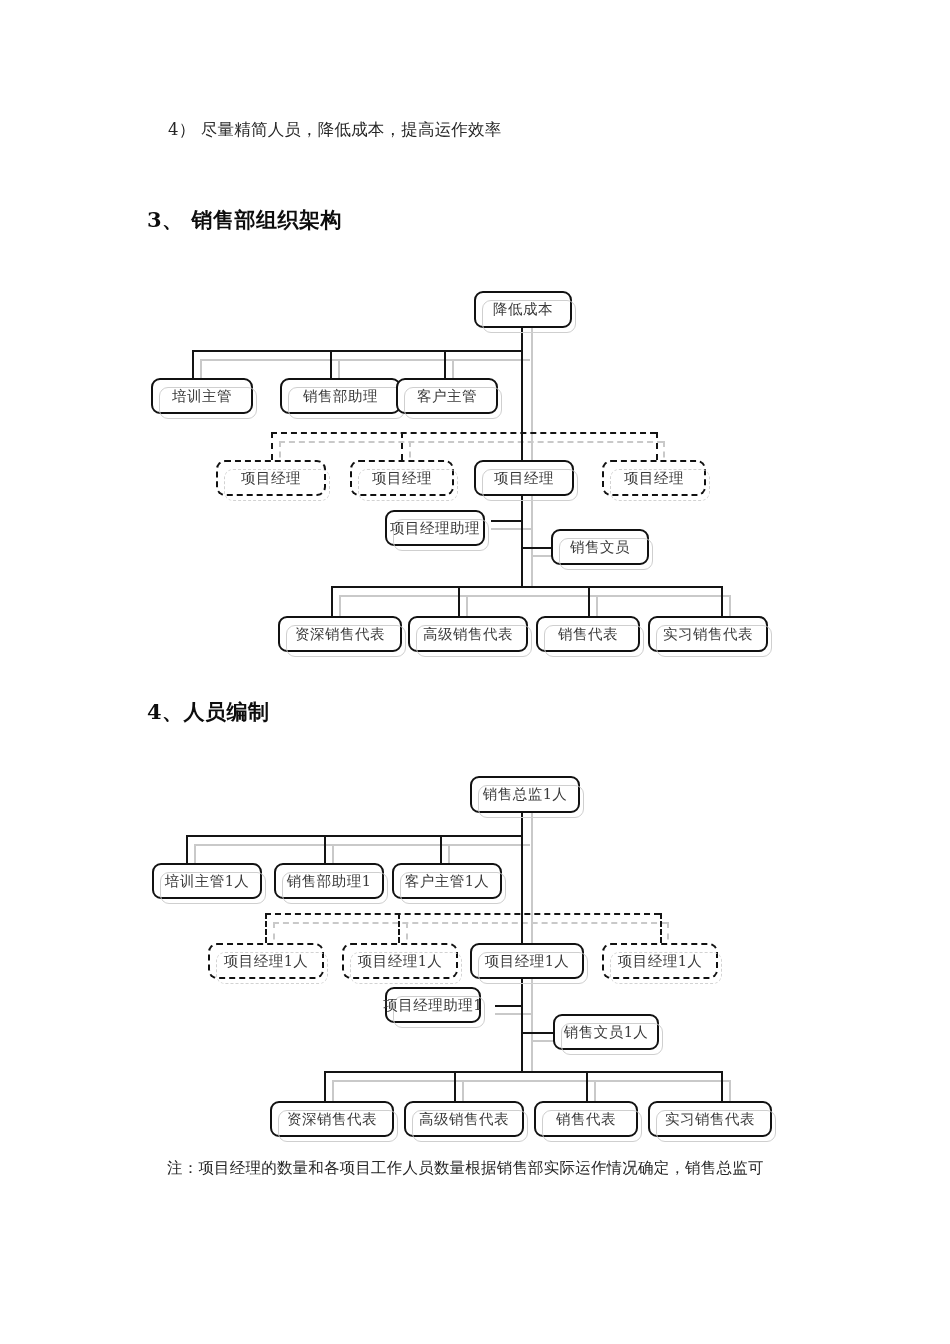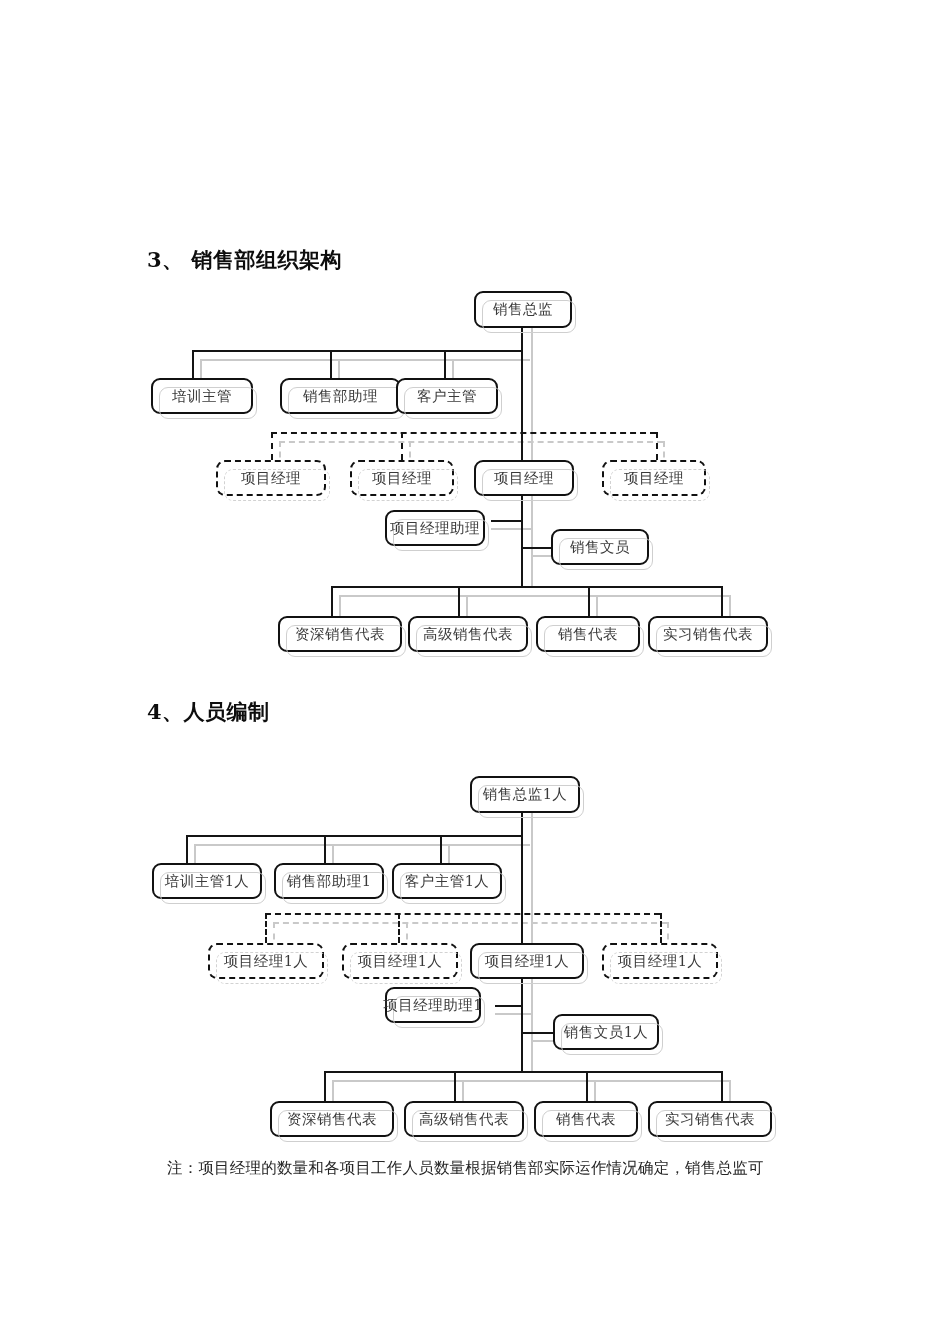--- a/index.html
+++ b/index.html
@@ -36,21 +36,21 @@
   .para-2 { left: 160px; top: 157px; }
 
   .heading {
     position: absolute;
     font-size: 21px;
     font-weight: bold;
     color: #0d0d0d;
     white-space: nowrap;
     letter-spacing: 0.5px;
   }
-  .heading-1 { left: 147px; top: 206px; margin-top: 40px; }
+  .heading-1 { left: 147px; top: 206px; }
   .heading-2 { left: 147px; top: 698px; }
 
   .footnote {
     position: absolute;
     left: 167px;
     top: 1158px;
     font-size: 15.5px;
     color: #262626;
     white-space: nowrap;
     letter-spacing: 0.2px;
@@ -132,20 +132,21 @@
     border-left: 2px dashed #141414;
   }
   .dln.ghost.h { border-top-color: #c9c9c9; z-index: 1; }
   .dln.ghost.v { border-left-color: #c9c9c9; z-index: 1; }
 </style>
 </head>
 <body>
 
 <div class="page">
 
+  <div class="para para-1">4） 尽量精简人员，降低成本，提高运作效率</div>
 
   <div class="heading heading-1">3、 销售部组织架构</div>
 
   <div class="chart" id="chart-1">
 
     <div class="ln v" style="left:521px; top:58px; height:260px;"></div>
     <div class="ln v ghost" style="left:531px; top:58px; height:258px;"></div>
 
     <div class="ln h" style="left:192px; top:80px; width:331px;"></div>
     <div class="ln h ghost" style="left:200px; top:89px; width:330px;"></div>
@@ -176,21 +177,21 @@
     <div class="ln h ghost" style="left:339px; top:325px; width:390px;"></div>
     <div class="ln v" style="left:331px; top:316px; height:30px;"></div>
     <div class="ln v ghost" style="left:339px; top:325px; height:29px;"></div>
     <div class="ln v" style="left:458px; top:316px; height:30px;"></div>
     <div class="ln v ghost" style="left:466px; top:325px; height:29px;"></div>
     <div class="ln v" style="left:588px; top:316px; height:30px;"></div>
     <div class="ln v ghost" style="left:596px; top:325px; height:29px;"></div>
     <div class="ln v" style="left:721px; top:316px; height:30px;"></div>
     <div class="ln v ghost" style="left:729px; top:325px; height:29px;"></div>
 
-    <div class="node" style="left:474px; top:21px; width:98px; height:37px;">销售总监</div>
+    <div class="node" style="left:474px; top:21px; width:98px; height:37px;">降低成本</div>
 
     <div class="node" style="left:151px; top:108px; width:102px; height:36px;">培训主管</div>
     <div class="node" style="left:280px; top:108px; width:121px; height:36px;">销售部助理</div>
     <div class="node" style="left:396px; top:108px; width:102px; height:36px;">客户主管</div>
 
     <div class="node dashed" style="left:216px; top:190px; width:110px; height:36px;">项目经理</div>
     <div class="node dashed" style="left:350px; top:190px; width:104px; height:36px;">项目经理</div>
     <div class="node" style="left:474px; top:190px; width:100px; height:36px;">项目经理</div>
     <div class="node dashed" style="left:602px; top:190px; width:104px; height:36px;">项目经理</div>
 

